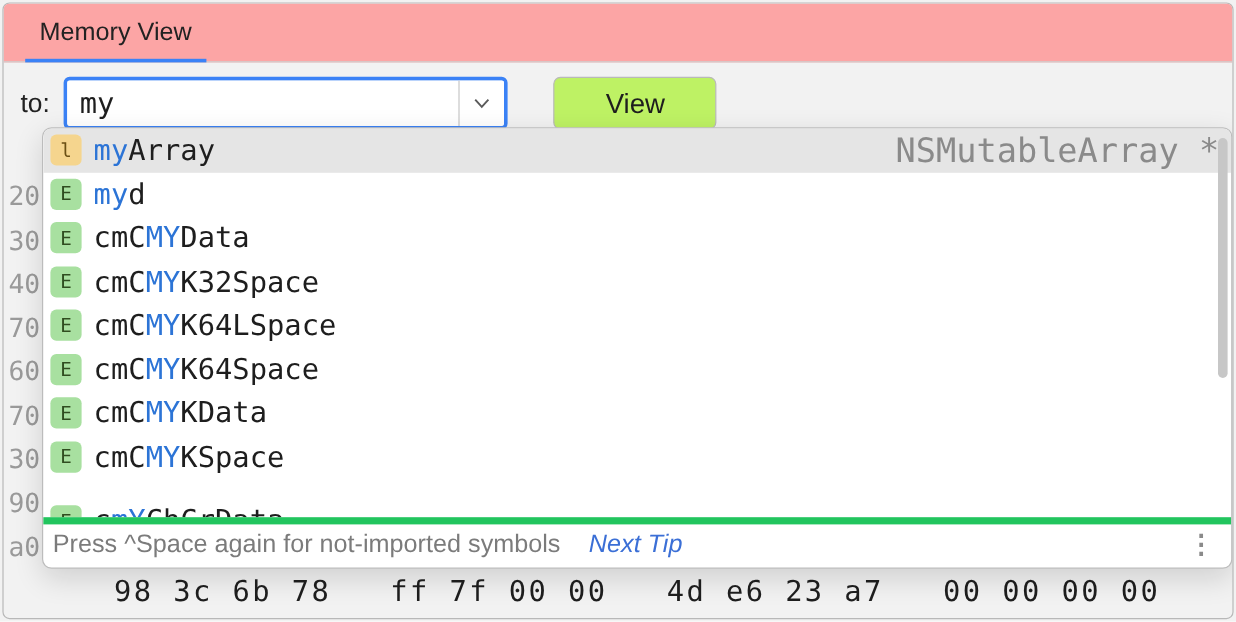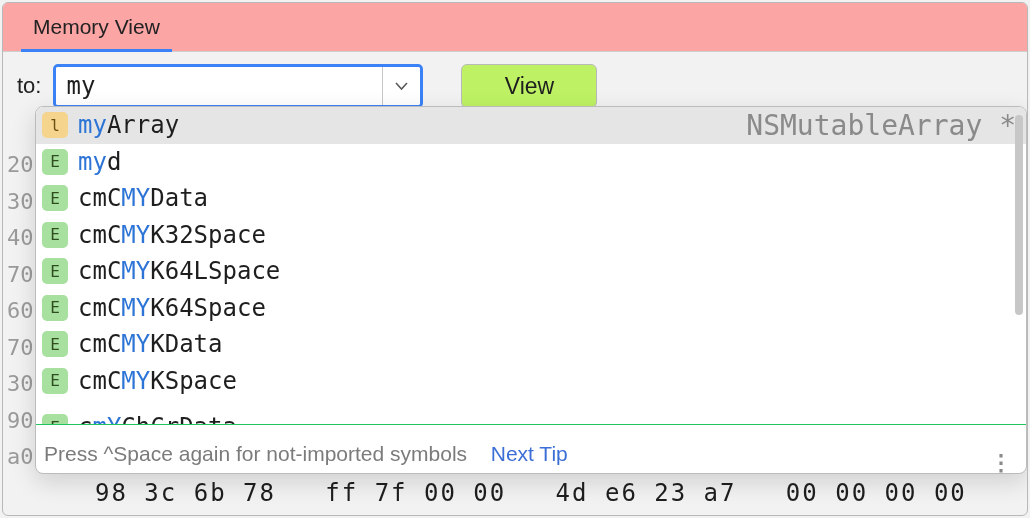--- a/index.html
+++ b/index.html
@@ -162,29 +162,29 @@
     color: #8a8a8a;
     white-space: nowrap;
     margin-left: 8px;
   }
   .partial {
     height: 15px;
     overflow: hidden;
   }
   .partial .suggestion { height: 36.5px; }
   .popup-footer {
-    border-top: 1px solid #22c55e;
-    display: flex;
-    align-items: flex-end;
-    padding: 17px 10px 7px 8px;
+    border-top: 6px solid #22c55e;
+    display: flex;
+    align-items: center;
+    padding: 5px 10px 7px 8px;
     font-size: 21px;
     color: #7b7b7b;
     gap: 6px;
   }
-  .popup-footer .tip-link { color: #3b6fd6; }
+  .popup-footer .tip-link { color: #3b6fd6; font-style: italic; }
   .popup-footer .spacer { flex: 1; }
   .footer-menu { color: #8a8a8a; font-size: 22px; letter-spacing: 1px; padding-right:3px; font-weight:bold; line-height: 6px; }
   .popup-scroll {
     position: absolute;
     right: 3px;
     top: 8px;
     width: 8px;
     height: 200px;
     background: #c7c7c7;
     border-radius: 4px;

